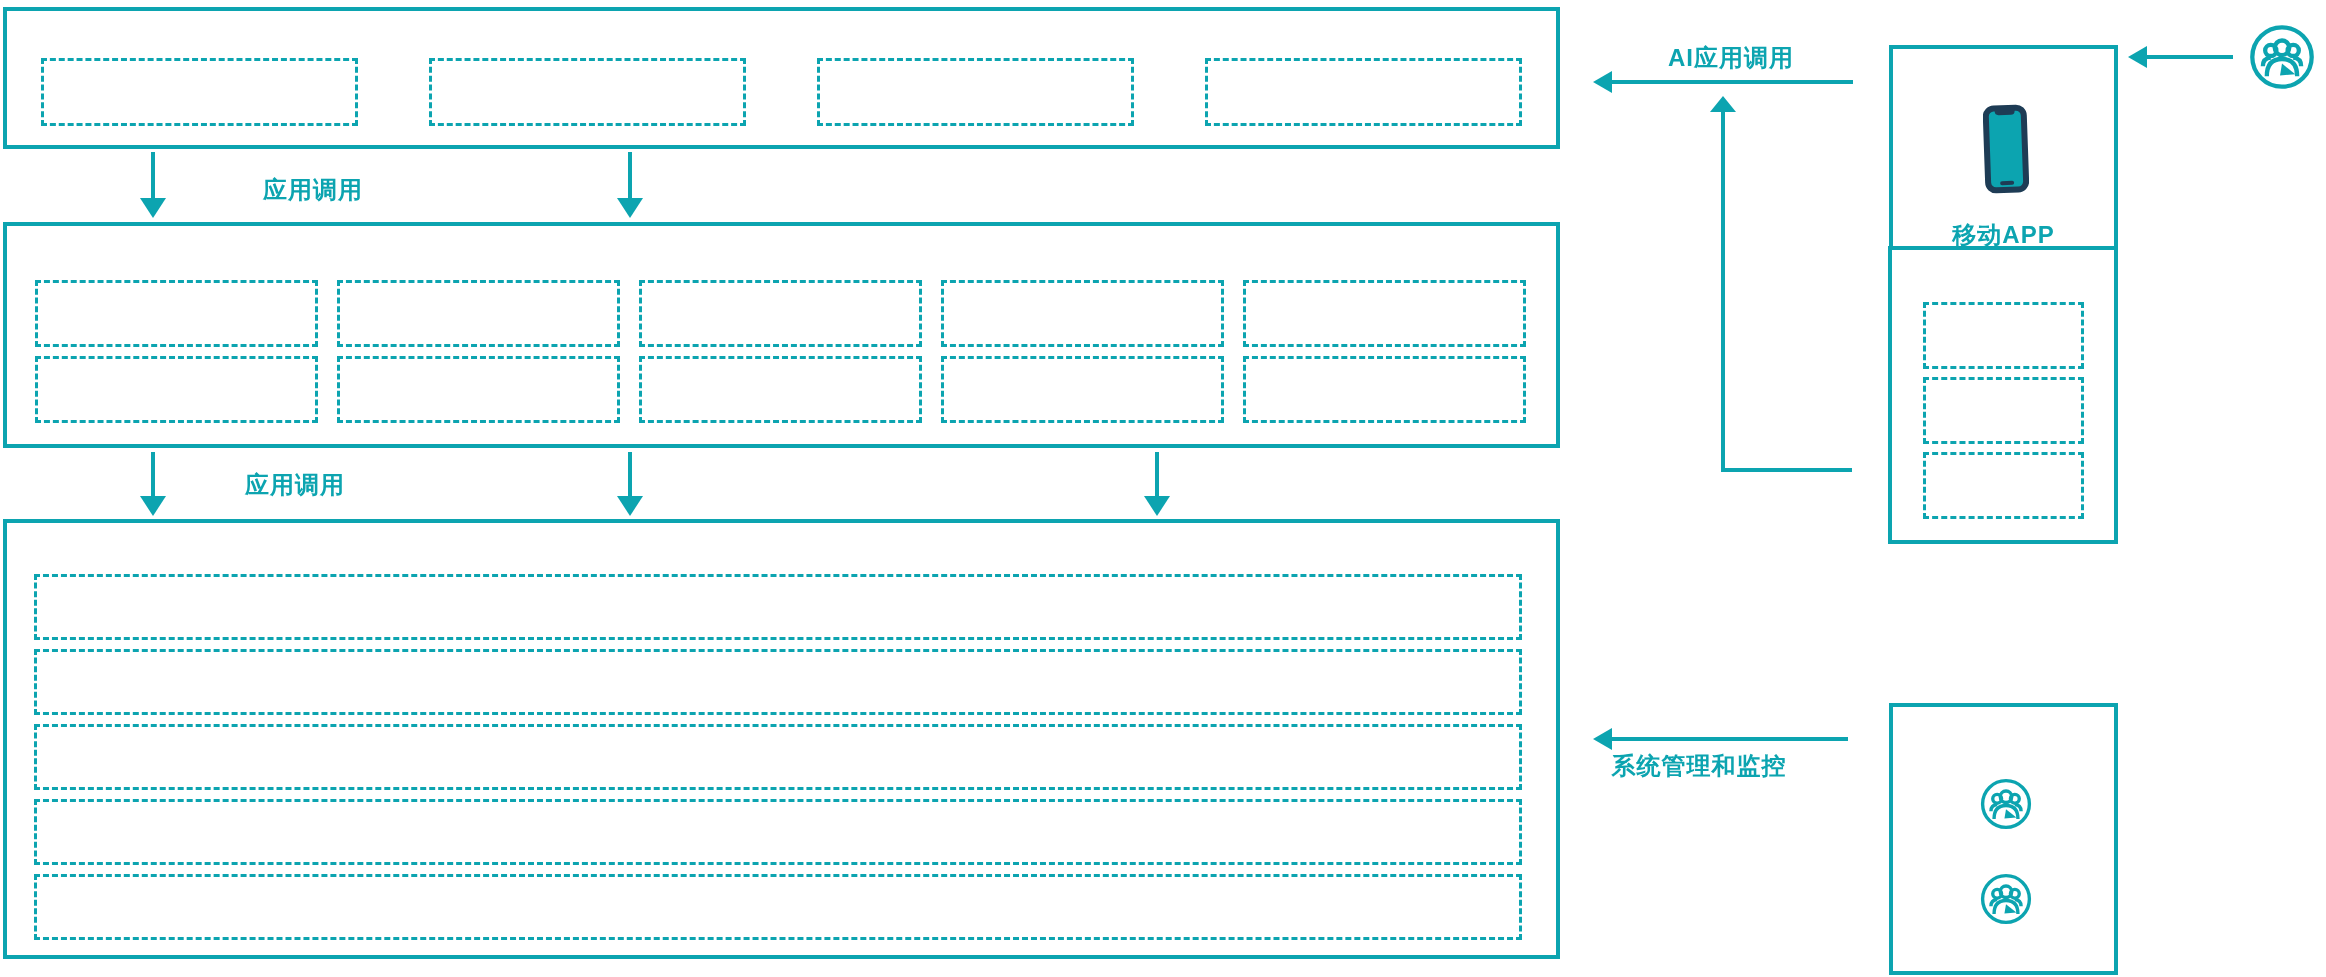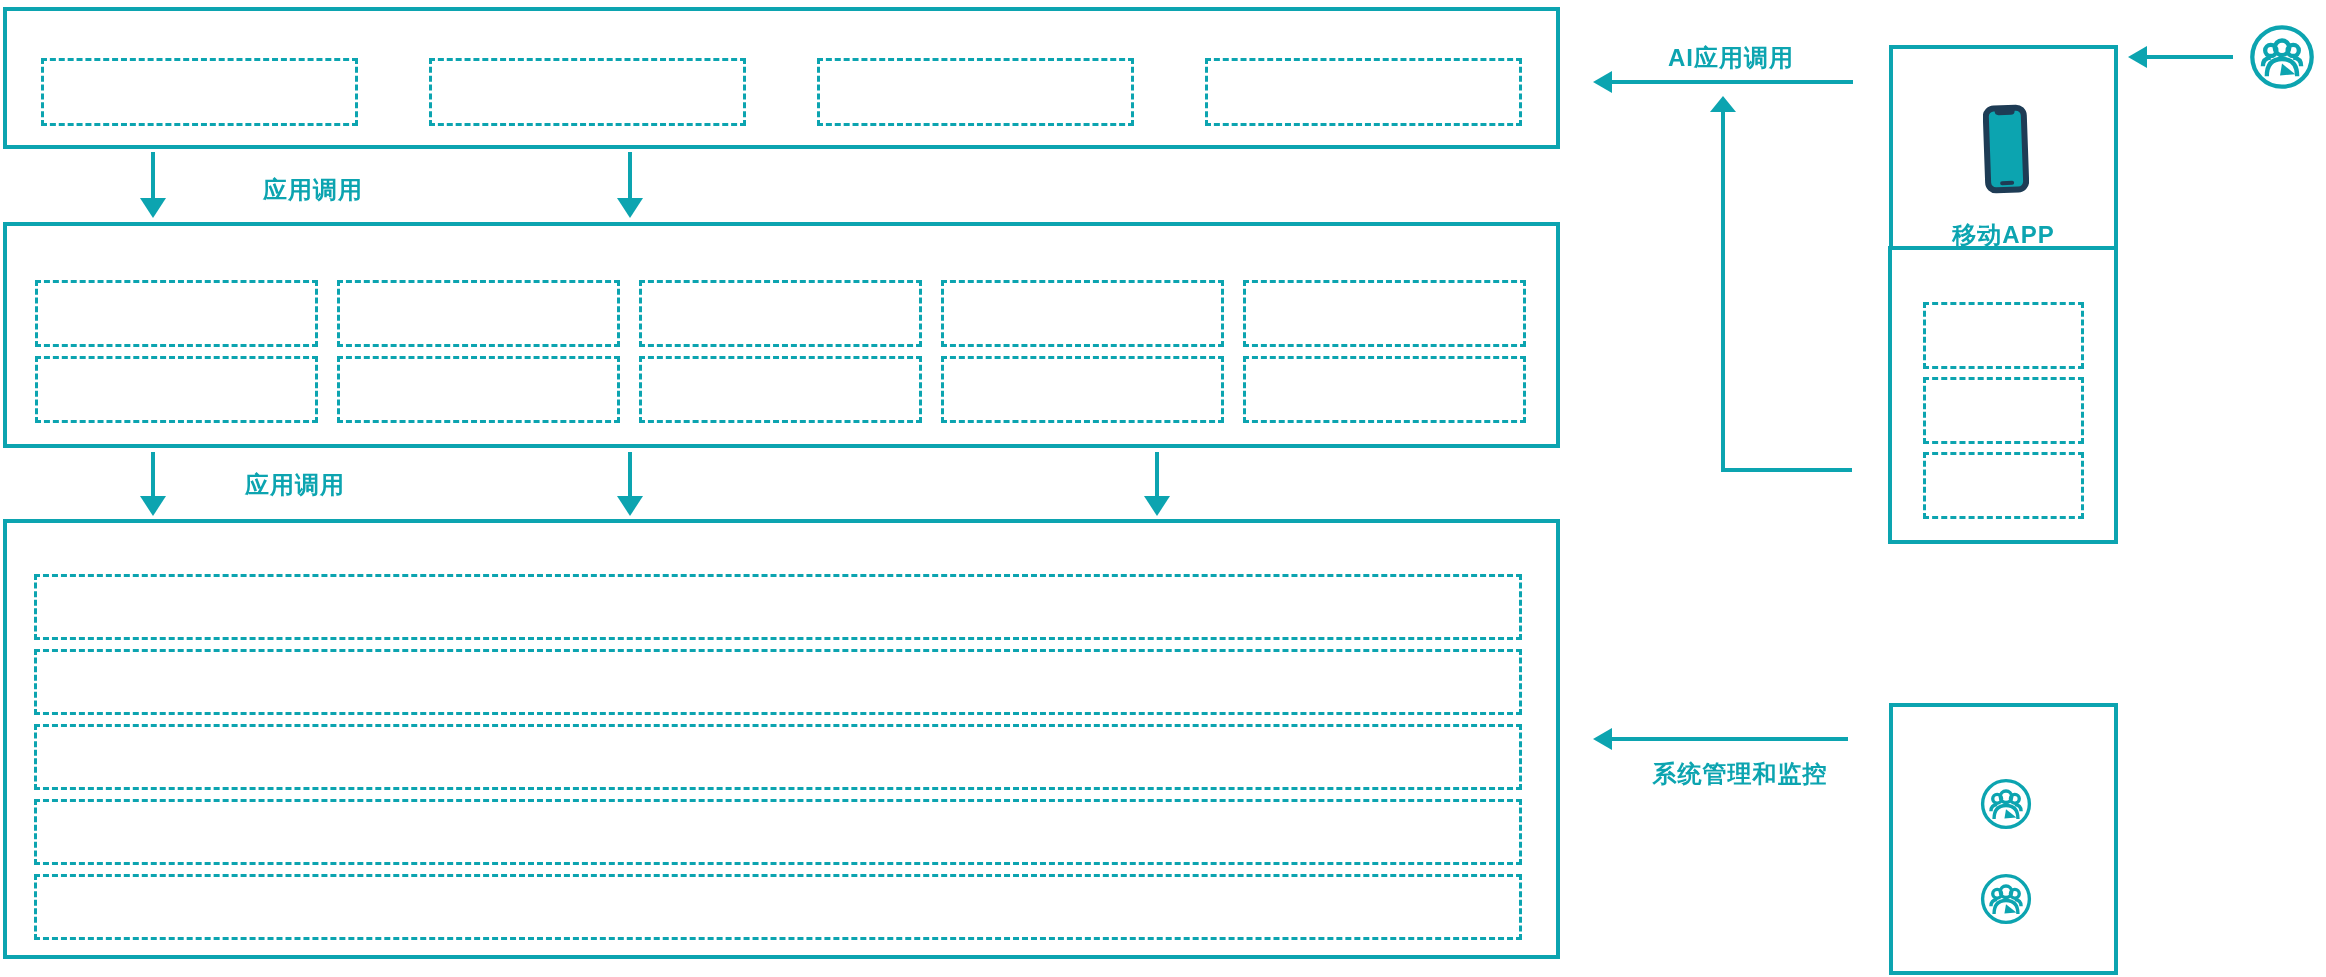--- a/index.html
+++ b/index.html
@@ -125,21 +125,21 @@
   <div class="box" style="left:1888px; top:246px; width:230px; height:298px;">
     <div class="ph-gw">
         <div class="ph"></div>
         <div class="ph"></div>
         <div class="ph"></div>
       </div>
   </div>
 
   <div class="head-left" style="left:1593px; top:728px;"></div>
   <div class="line-h" style="left:1611px; top:737px; width:237px;"></div>
-  <div class="lbl" style="left:1640px; top:750px; width:200px;margin-top:8px;">系统管理和监控</div>
+  <div class="lbl" style="left:1599px; top:750px; width:200px;">系统管理和监控</div>
 
   <div class="box" style="left:1889px; top:703px; width:229px; height:272px;">
     <svg class="icon-abs" style="left:87px; top:71px;" width="52" height="52" viewBox="0 0 100 100">
       <g fill="none" stroke="var(--teal)" stroke-width="6.5">
         <circle cx="50" cy="50" r="45"></circle>
         <circle cx="33" cy="40" r="8.5"></circle>
         <circle cx="67" cy="40" r="8.5"></circle>
         <path d="M21,64 Q21,52 33,51"></path>
         <path d="M79,64 Q79,52 67,51"></path>
         <circle cx="50" cy="36" r="11"></circle>

